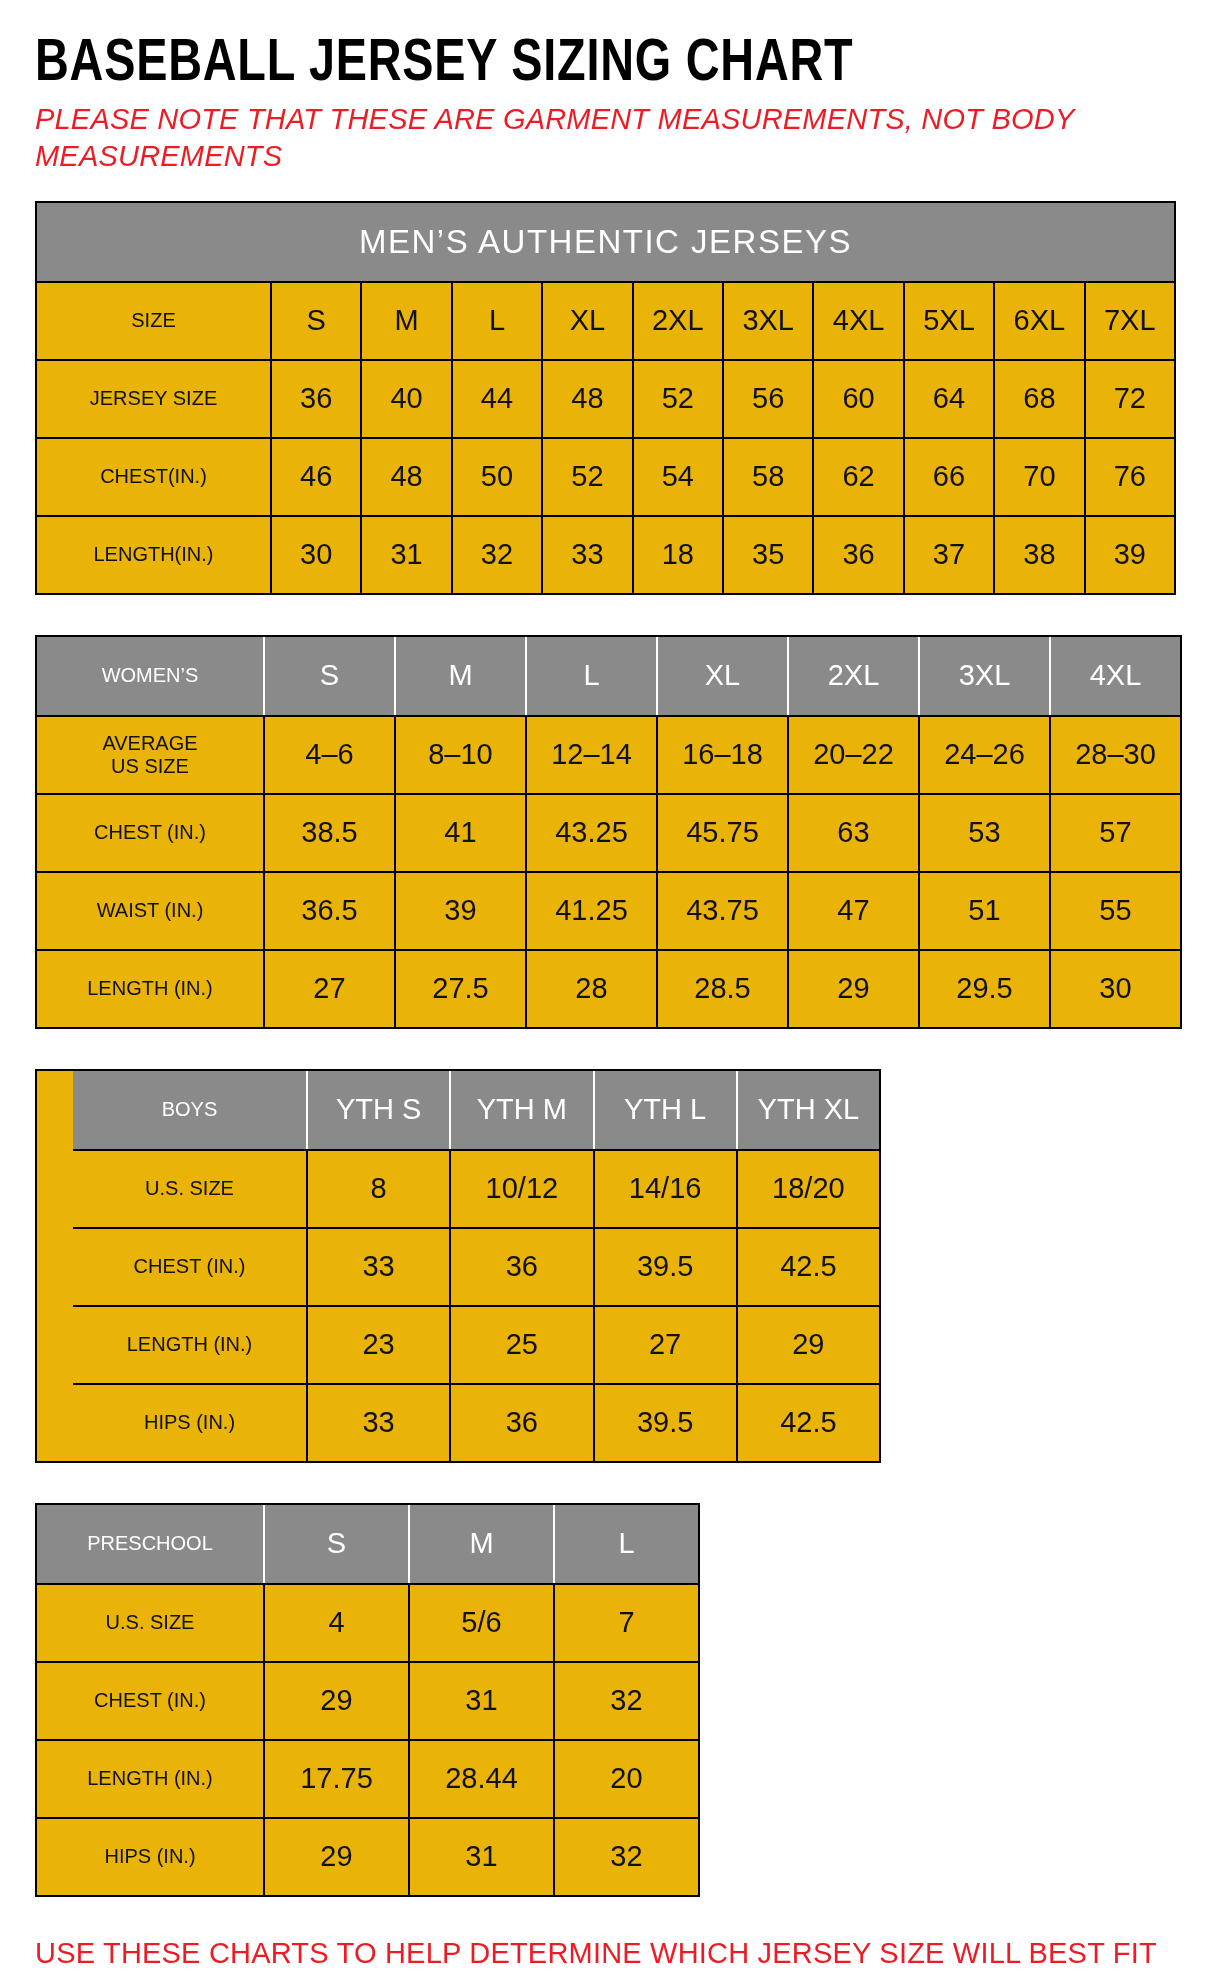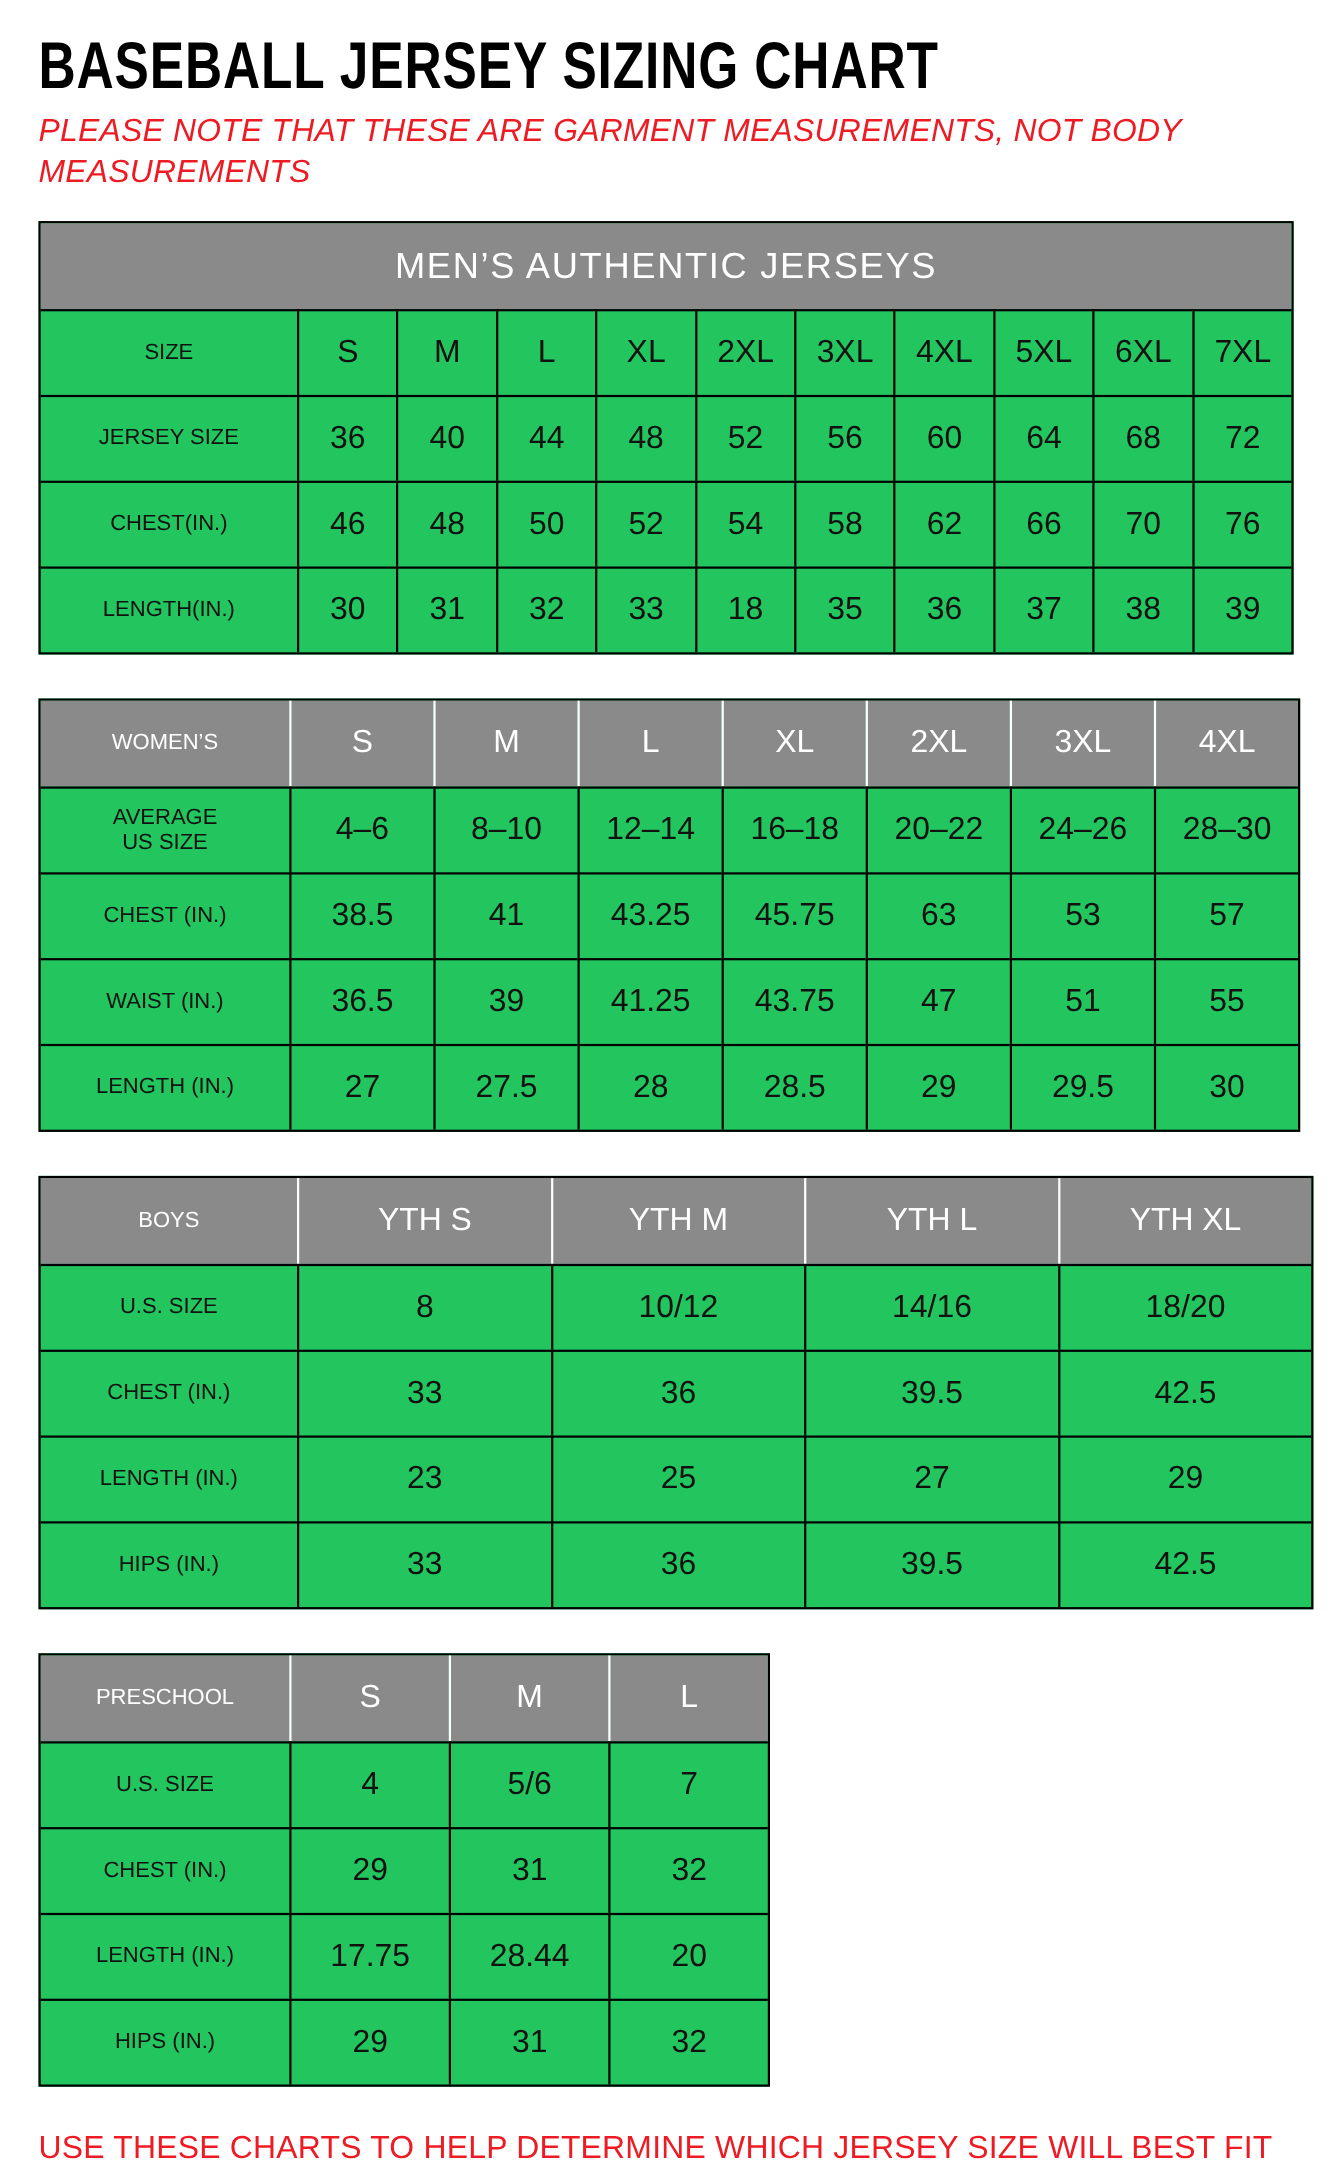--- a/index.html
+++ b/index.html
@@ -38,25 +38,25 @@
     line-height: 1.27;
     letter-spacing: 0.2px;
     font-style: italic;
   }
 
   .sz-table {
     display: grid;
     grid-auto-rows: 78px;
     border: 2px solid var(--border-black);
     margin-bottom: 40px;
-    background: #22c55e;
+    background: #eab308;
   }
   [data-table-id="mens"]      { width: 1141px; }
   [data-table-id="womens"]    { width: 1147px; }
-  [data-table-id="boys"]      { width: 1159px; }
+  [data-table-id="boys"]      { width: 846px; padding-left: 36px; }
   [data-table-id="preschool"] { width: 665px; }
 
   .cell {
     display: flex;
     align-items: center;
     justify-content: center;
     text-align: center;
     border-left: 2px solid var(--border-black);
     border-top: 2px solid var(--border-black);
     font-size: 29px;

